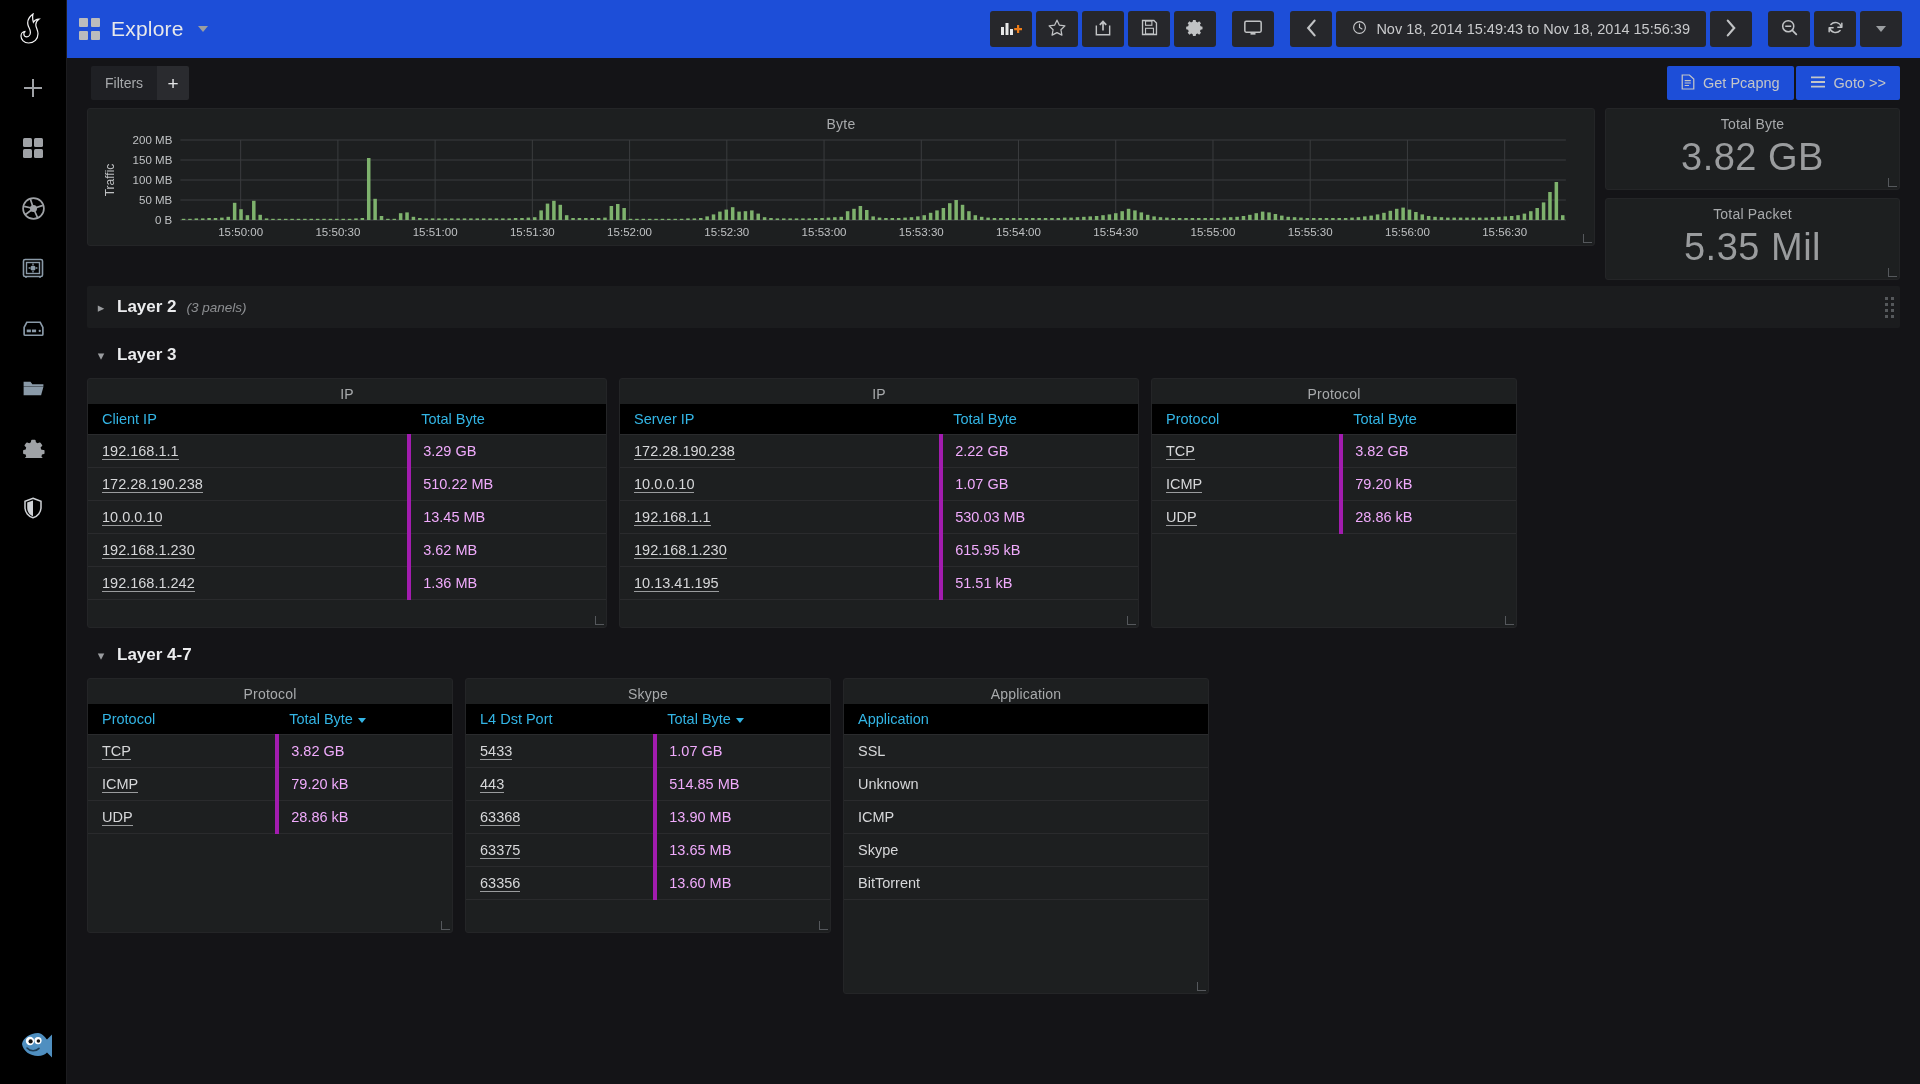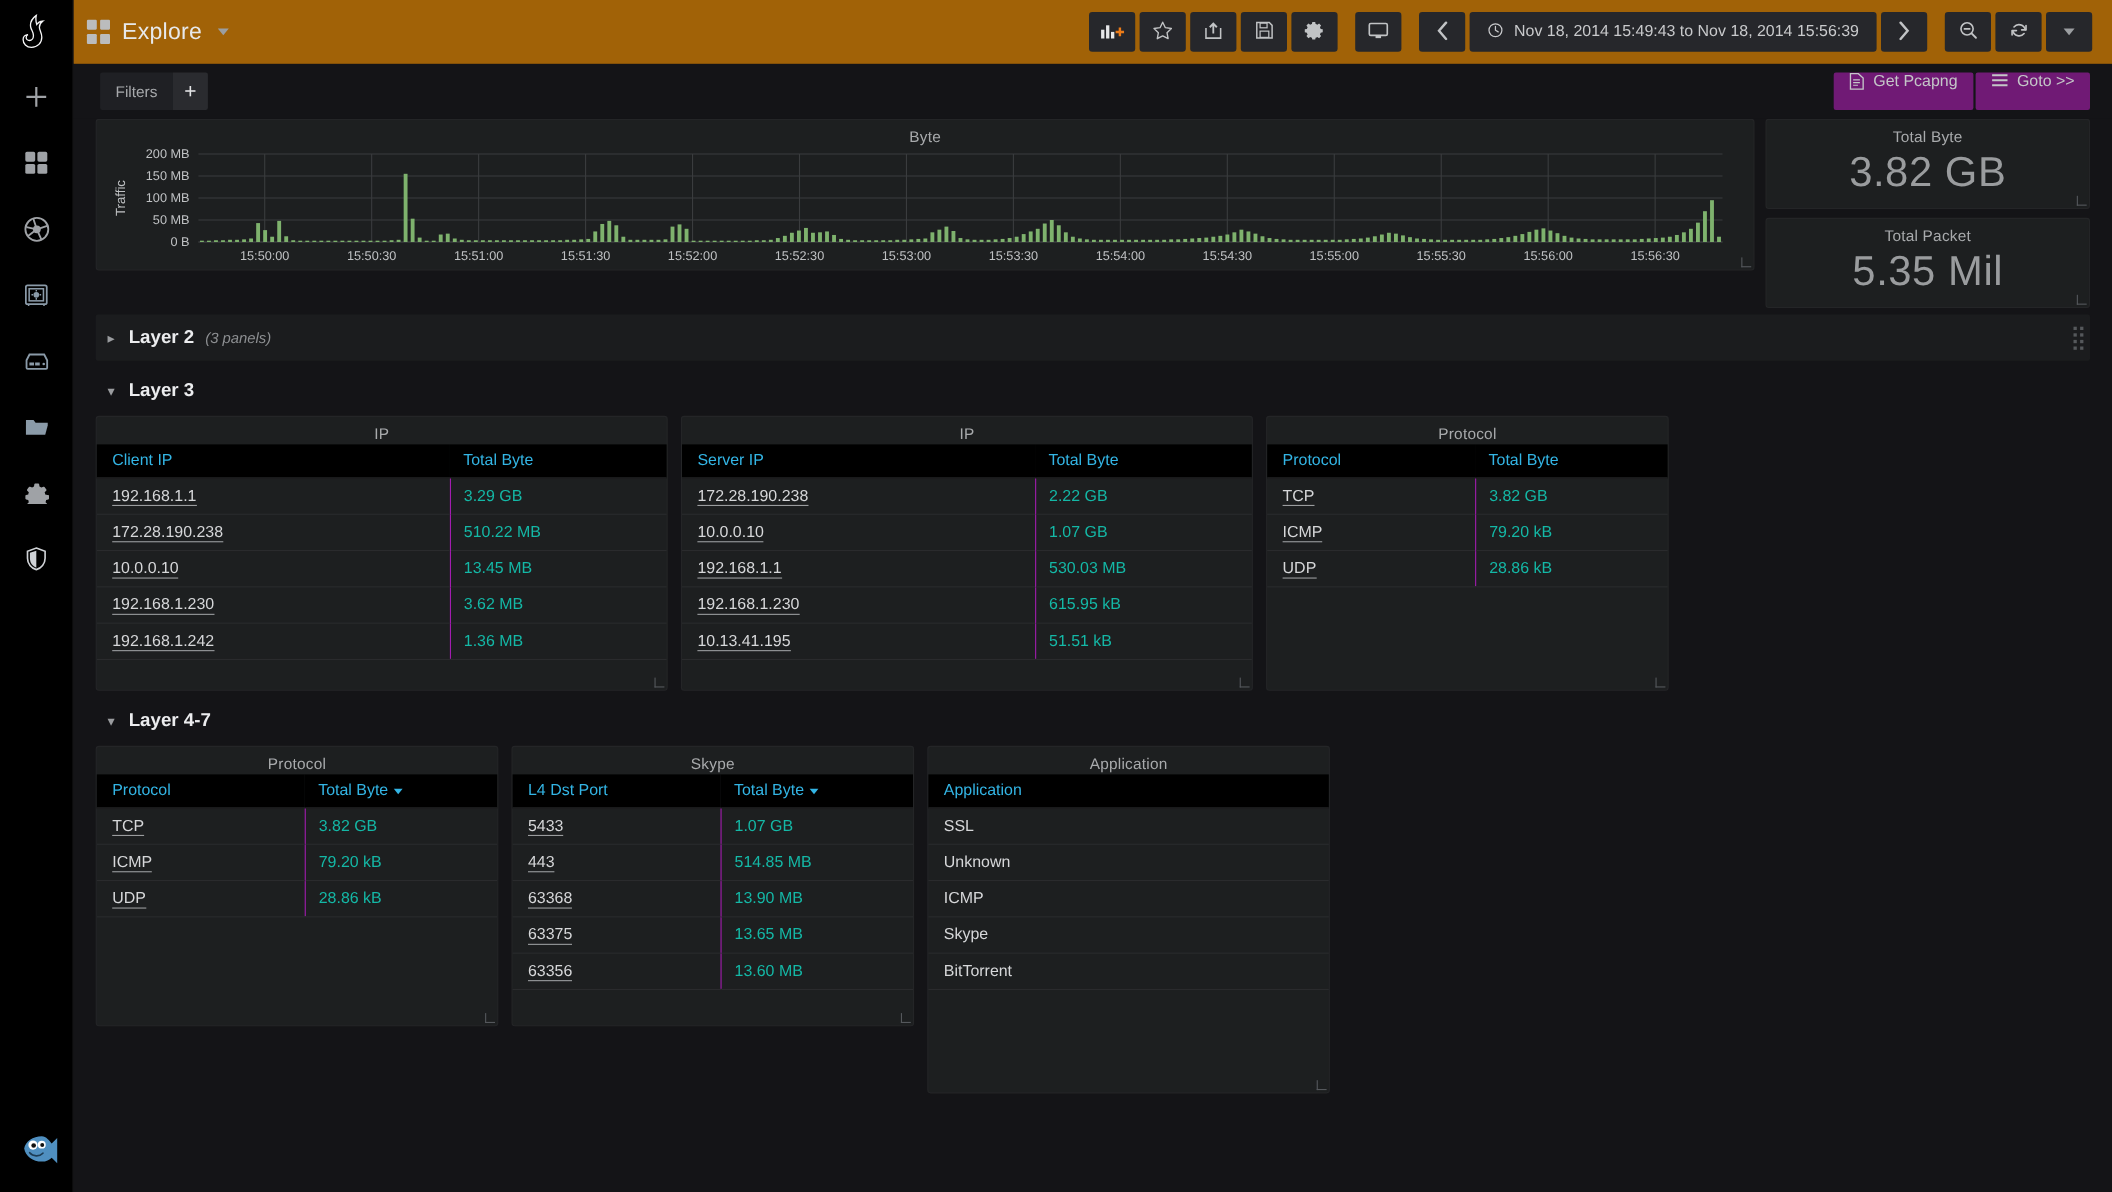--- a/index.html
+++ b/index.html
@@ -27,21 +27,21 @@
     color: #8e9297;
   }
   .sn-item svg { display:block; }
   .sn-spacer { flex: 1 1 auto; }
   .sn-bottom { height: 74px; display: flex; align-items: center; justify-content: center; width: 67px; }
   
   .main { flex: 1 1 auto; height: 1084px; display: flex; flex-direction: column; background:#141417; }
   
   .topbar {
     height: 58px; flex: 0 0 58px;
-    background: #a16207;
+    background: #1d4ed8;
     display: flex; align-items: center;
     padding: 0 18px 0 12px;
     position: relative;
   }
   .tb-left { display: flex; align-items: center; gap: 10px; }
   .tb-grid-icon { display: flex; flex-wrap: wrap; width: 22px; height: 22px; gap: 3px; }
   .tb-grid-icon i { width: 9px; height: 9px; background: #bbbcbd; border-radius: 1px; display:block; }
   .tb-title { font-size: 21px; color: #e7e8ea; letter-spacing: .2px; }
   .caret-d {
     width: 0; height: 0; border-left: 5px solid transparent; border-right: 5px solid transparent;
@@ -70,22 +70,22 @@
     height: 34px; padding: 0 14px; background: #1f2024; color: #a7a9ac;
     font-size: 14px; display: flex; align-items: center; border-radius: 2px 0 0 2px;
   }
   .filter-add {
     height: 34px; width: 32px; background: #2a2b2f; color: #e3e4e6;
     display: flex; align-items: center; justify-content: center;
     font-size: 19px; border-radius: 0 2px 2px 0; cursor: pointer; line-height: 1;
   }
   .filterrow-right { margin-left: auto; display: flex; align-items: center; gap: 2px; }
   .frbtn {
-    height: 34px; padding: 0 14px; background: #701a75; color: #c4c6c8;
-    font-size: 14.5px; display: flex; gap: 8px;
+    height: 34px; padding: 0 14px; background: #1d4ed8; color: #c4c6c8;
+    font-size: 14.5px; display: flex; align-items: center; gap: 8px;
     border-radius: 2px; cursor: pointer;
   }
   
   .board { flex: 1 1 auto; padding: 0 20px 0 20px; overflow: hidden; }
   .row-top { display: flex; gap: 10px; height: 172px; }
   .panel {
     background: #1d1f20; border: 1px solid #242527; border-radius: 3px;
     position: relative;
   }
   .panel-title {
@@ -125,21 +125,21 @@
   .tbl { width: 100%; border-collapse: collapse; table-layout: fixed; }
   .tbl thead th {
     background: #000000; color: #33b5e5; font-size: 14.5px; text-align: left;
     padding: 7px 10px 7px 14px; font-weight: normal; white-space: nowrap;
   }
   .tbl thead th.second { padding-left: 12px; }
   .tbl tbody td {
     border-top: 1px solid #2a2b2d; font-size: 14.5px; color: #d6d7d9;
     padding: 8px 10px 8px 14px; height: 31px; white-space: nowrap;
   }
-  .tbl tbody td.val { border-left: 1px solid #a21caf; color: #14b8a6; padding-left: 12px; }
+  .tbl tbody td.val { border-left: 4px solid #a21caf; color: #f0abfc; padding-left: 12px; }
   .tbl tbody tr:last-child td { border-bottom: 1px solid #2a2b2d; }
   .lnk { color: #d6d7d9; text-decoration: none; border-bottom: 1px solid #9a9c9e; cursor: pointer; }
   .sort-caret {
     display: inline-block; margin-left: 5px;
     width: 0; height: 0; border-left: 4px solid transparent; border-right: 4px solid transparent;
     border-top: 5px solid #33b5e5; vertical-align: middle;
   }
   
   .axis-text { fill: #bfc1c3; font-size: 11.5px; font-family: "Liberation Sans", sans-serif; }
   .axis-title { fill: #bfc1c3; font-size: 12px; font-family: "Liberation Sans", sans-serif; }

